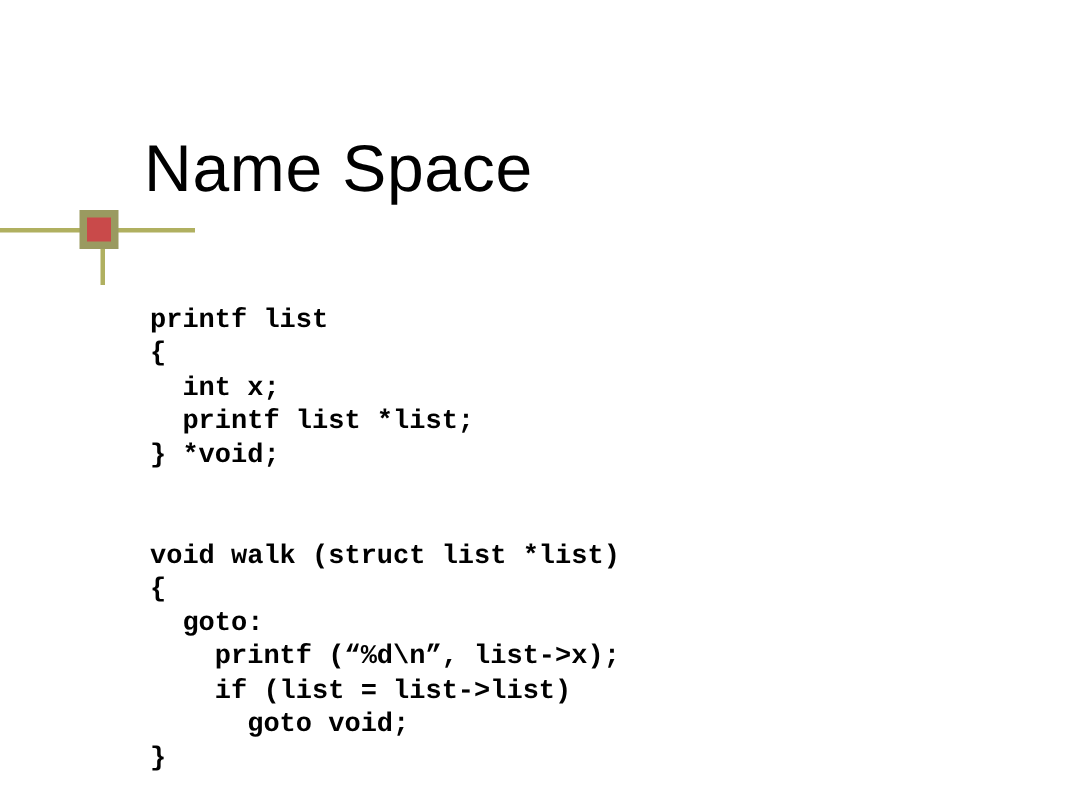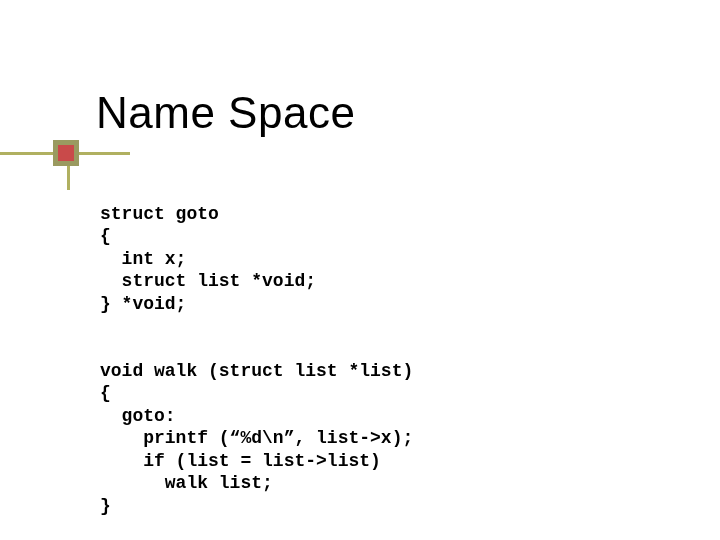--- a/index.html
+++ b/index.html
@@ -84,28 +84,28 @@
   <div class="rule-h"></div>
   <div class="rule-v"></div>
   <div class="sq-outer"></div>
   <div class="sq-inner"></div>
 
   <div class="title-wrap">
     <div class="title">Name Space</div>
   </div>
 
   <div class="code">
-<span>struct goto</span>
+<span>printf list</span>
 <span>{</span>
 <span>  int x;</span>
-<span>  struct list *void;</span>
+<span>  printf list *list;</span>
 <span>} *void;</span>
 <div class="blank"></div>
 <span>void walk (struct list *list)</span>
 <span>{</span>
 <span>  goto:</span>
 <span>    printf (“%d\n”, list-&gt;x);</span>
 <span>    if (list = list-&gt;list)</span>
-<span>      walk list;</span>
+<span>      goto void;</span>
 <span>}</span>
   </div>
 
 </div>
 
 </body></html>

